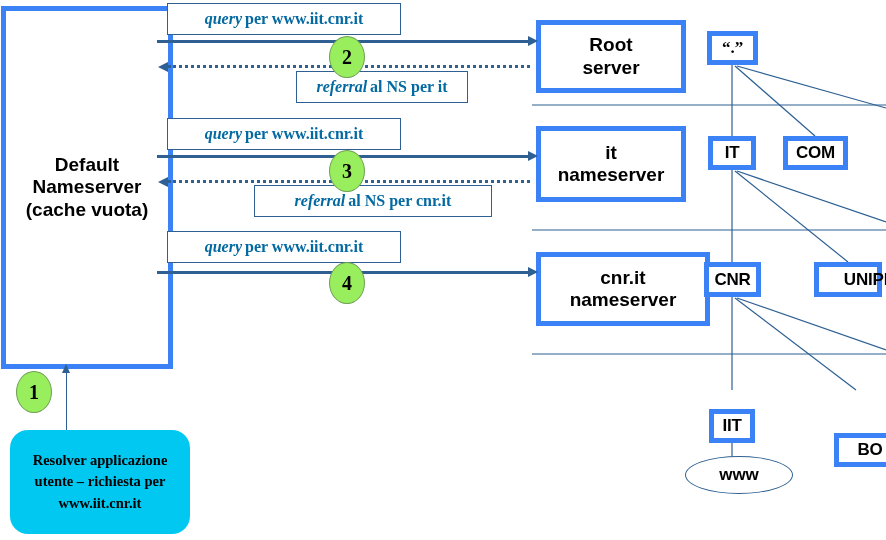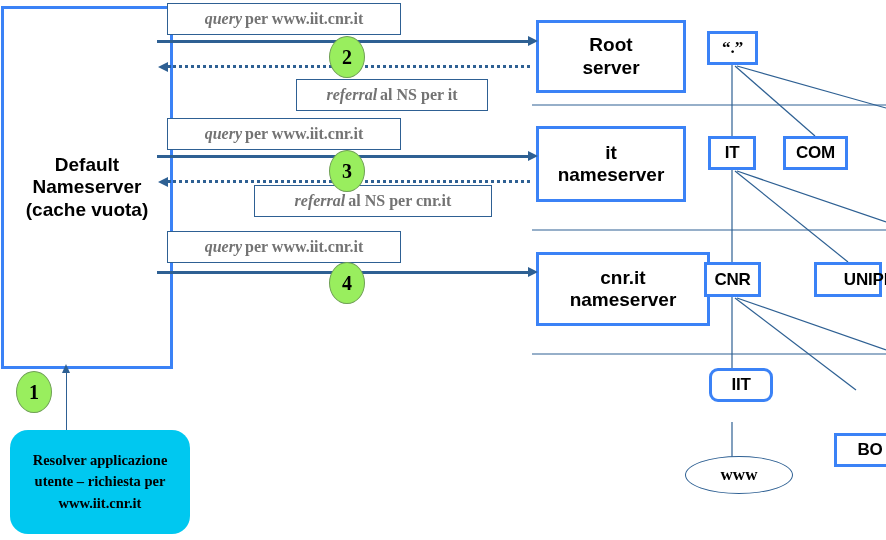--- a/index.html
+++ b/index.html
@@ -12,21 +12,21 @@
     width: 886px;
     height: 540px;
     background: #ffffff;
     overflow: hidden;
     font-family: "Liberation Sans", sans-serif;
   }
   
   .box {
     position: absolute;
     box-sizing: border-box;
-    border: 3px solid #3b82f6;
+    border: 5px solid #3b82f6;
     background: #ffffff;
     display: flex;
     align-items: center;
     justify-content: center;
     text-align: center;
   }
   .ns-box {
     font-family: "Liberation Sans", sans-serif;
     font-weight: bold;
     color: #000000;
@@ -51,21 +51,21 @@
     position: absolute;
     box-sizing: border-box;
     border: 1px solid #2e6093;
     background: #ffffff;
     display: flex;
     align-items: center;
     justify-content: center;
     font-family: "Liberation Serif", serif;
     font-weight: bold;
     font-size: 16px;
-    color: #737373;
+    color: #0369a1;
     white-space: nowrap;
     z-index: 6;
   }
   .label-box em {
     font-style: italic;
     font-weight: bold;
     padding-right: 3px;
   }
   
   .arrow-solid {
@@ -161,21 +161,21 @@
   }
   .ellipse-www {
     position: absolute;
     box-sizing: border-box;
     border: 1px solid #2e6093;
     border-radius: 50%;
     background: #ffffff;
     display: flex;
     align-items: center;
     justify-content: center;
-    font-family: Liberation Serif, serif;
+    font-family: Liberation Sans, sans-serif;
     font-weight: bold;
     font-size: 17px;
     color: #000000;
     z-index: 3;
   }
 </style>
 </head>
 <body>
 
 <div id="canvas">
@@ -257,21 +257,21 @@
   </div>
 
   <div class="arrow-up" style="left:66px; top:372px; height:62px;">
     <span class="head-up"></span>
   </div>
 
   <div class="label-box" style="left:167px; top:3px; width:234px; height:32px;">
     <span><em>query</em><span>per www.iit.cnr.it</span></span>
   </div>
 
-  <div class="label-box" style="left:296px; top:79px; width:192px; height:32px;">
+  <div class="label-box" style="left:296px; top:71px; width:172px; height:32px;">
     <span><em>referral</em><span>al NS per it</span></span>
   </div>
 
   <div class="label-box" style="left:167px; top:118px; width:234px; height:32px;">
     <span><em>query</em><span>per www.iit.cnr.it</span></span>
   </div>
 
   <div class="label-box" style="left:254px; top:185px; width:238px; height:32px;">
     <span><em>referral</em><span>al NS per cnr.it</span></span>
   </div>
@@ -314,21 +314,21 @@
   </div>
 
   <div class="box tree-node" style="left:704px; top:262px; width:57px; height:35px; z-index:3;">
     <span>CNR</span>
   </div>
 
   <div class="box tree-node" style="left:814px; top:262px; width:68px; height:35px; z-index:3;padding-left:36px;">
     <span>UNIPI</span>
   </div>
 
-  <div class="box tree-node" style="left:709px; top:368px; width:64px; height:34px; z-index:3;border-radius:9px;">
+  <div class="box tree-node" style="left:709px; top:409px; width:46px; height:34px; z-index:3;">
     <span>IIT</span>
   </div>
 
   <div class="box tree-node" style="left:834px; top:389px; width:72px; height:34px; z-index:3;margin-top:44px;">
     <span>BO</span>
   </div>
 
   <div class="ellipse-www" style="left:685px; top:456px; width:108px; height:38px;">
     <span>www</span>
   </div>

